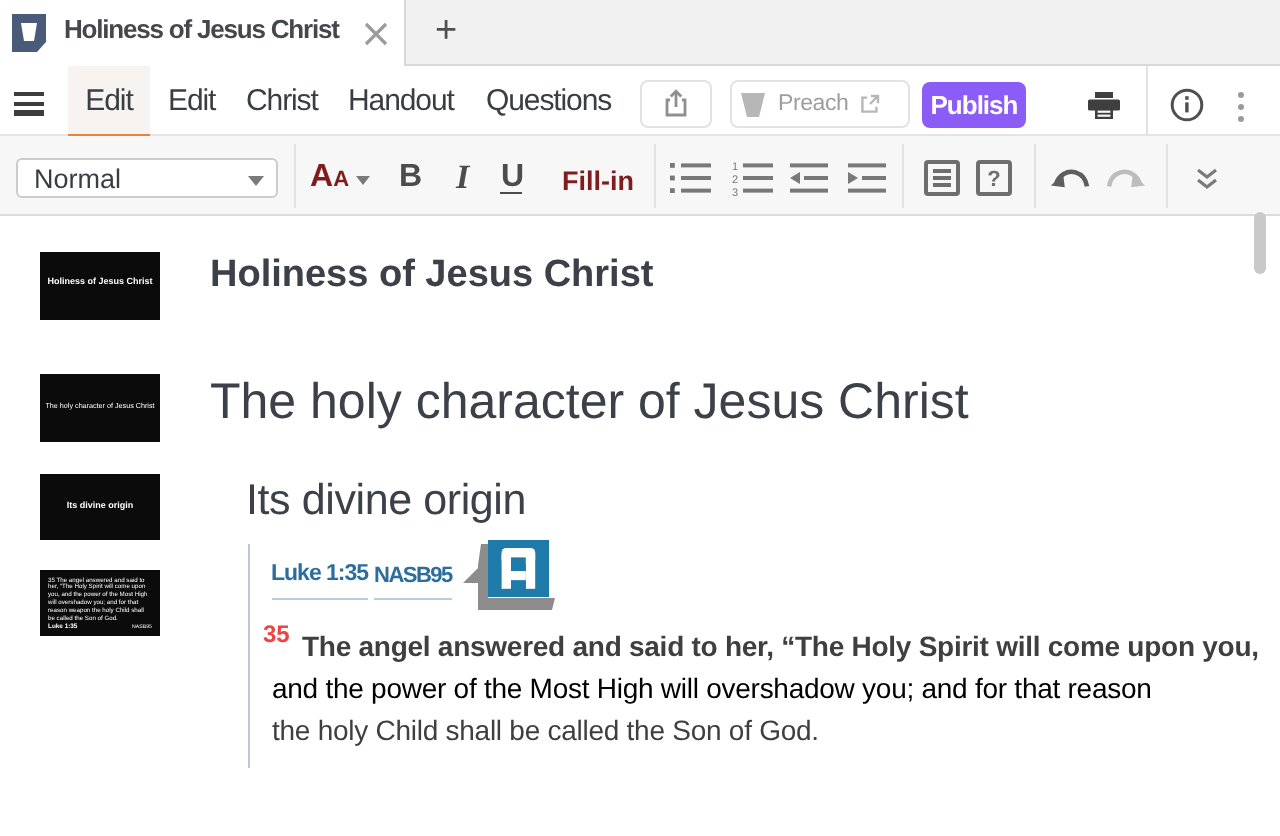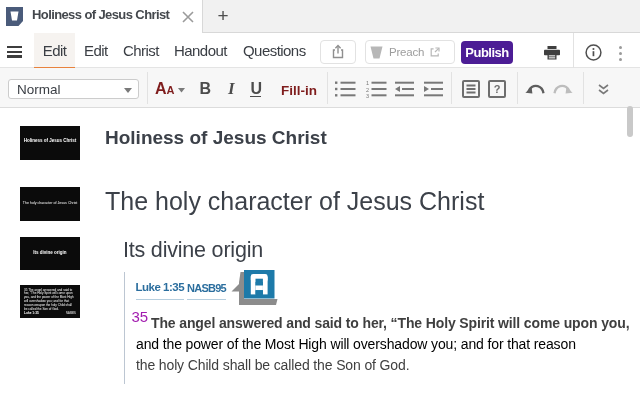--- a/index.html
+++ b/index.html
@@ -50,21 +50,21 @@
   <svg class="abs" style="left:370px;top:46px;" width="13" height="13" viewBox="0 0 13 13">
     <polygon points="0.5,0.5 12.5,0.5 9.5,12.5 3.5,12.5" fill="#b7b7b7"></polygon>
   </svg>
   <div class="abs" style="left:389px;top:46px;font-size:11.5px;color:#9d9d9d;line-height:13px;letter-spacing:-0.2px;">Preach</div>
   <svg class="abs" style="left:430px;top:46.5px;" width="10" height="10" viewBox="0 0 10 10">
     <path d="M3.6,1.8 H1.2 V8.8 H8.2 V6.4" fill="none" stroke="#b7b7b7" stroke-width="1.2"></path>
     <path d="M5.4,1 H9 V4.6" fill="none" stroke="#b7b7b7" stroke-width="1.2"></path>
     <path d="M8.7,1.3 L5,5" stroke="#b7b7b7" stroke-width="1.2"></path>
   </svg>
 
-  <div class="abs" style="left:461px;top:41px;width:52px;height:23px;background:#4c1d95;border-radius:4px;color:#fff;font-size:13px;font-weight:bold;text-align:center;line-height:23px;letter-spacing:-0.5px;">Publish</div>
+  <div class="abs" style="left:461px;top:41px;width:52px;height:23px;background:#8b5cf6;border-radius:4px;color:#fff;font-size:13px;font-weight:bold;text-align:center;line-height:23px;letter-spacing:-0.5px;">Publish</div>
 
   <svg class="abs" style="left:543.5px;top:46px;" width="16" height="13.5" viewBox="0 0 16 13.5">
     <rect x="3.5" y="0" width="9" height="3" fill="#3f3f3f"></rect>
     <rect x="0" y="3.8" width="16" height="5.5" rx="0.8" fill="#3f3f3f"></rect>
     <rect x="3.5" y="8" width="9" height="5.5" fill="#3f3f3f"></rect>
     <rect x="4.8" y="9.3" width="6.4" height="1.1" fill="#f7f7f7"></rect>
     <rect x="4.8" y="11.3" width="6.4" height="1.1" fill="#f7f7f7"></rect>
   </svg>
 
   <div class="abs" style="left:573px;top:33px;width:1px;height:35px;background:#e2e2e2;"></div>
@@ -193,20 +193,20 @@
     <polygon points="11,31 49.5,31 48,37 11,37" fill="#8c8c8c"></polygon>
     <rect x="16" y="2" width="30.5" height="28.5" fill="#1d7aa9"></rect>
     <rect x="22.8" y="6" width="16.8" height="8" rx="2.3" fill="#fff"></rect>
     <rect x="22.8" y="9" width="4.7" height="17.4" fill="#fff"></rect>
     <rect x="34.9" y="9" width="4.7" height="17.4" fill="#fff"></rect>
     <rect x="27.5" y="10.7" width="7.4" height="6.8" fill="#1d7aa9"></rect>
     <rect x="27.5" y="17.5" width="7.4" height="4.7" fill="#fff"></rect>
     <rect x="27.5" y="22.2" width="7.4" height="4.2" fill="#1d7aa9"></rect>
   </svg>
 
-  <div class="abs" style="left:131.5px;top:311px;font-size:15px;font-weight:normal;color:#a21caf;line-height:12.5px;">35</div>
+  <div class="abs" style="left:131.5px;top:311px;font-size:12px;font-weight:bold;color:#ef4444;line-height:12.5px;">35</div>
   <div class="abs" style="left:151px;top:316px;font-size:14px;color:#3f3f3f;line-height:15px;letter-spacing:-0.13px;white-space:nowrap;font-weight:bold;">The angel answered and said to her, “The Holy Spirit will come upon you,</div>
   <div class="abs" style="left:136px;top:337px;font-size:14px;color:#000000;line-height:15px;letter-spacing:-0.13px;white-space:nowrap;">and the power of the Most High will overshadow you; and for that reason</div>
   <div class="abs" style="left:136px;top:357.5px;font-size:14px;color:#3f3f3f;line-height:15px;letter-spacing:-0.13px;white-space:nowrap;">the holy Child shall be called the Son of God.</div>
 
   <div class="abs" style="left:627px;top:106px;width:6px;height:31px;background:#c9c9c9;border-radius:3px;"></div>
 
 </div>
 
 </body></html>

